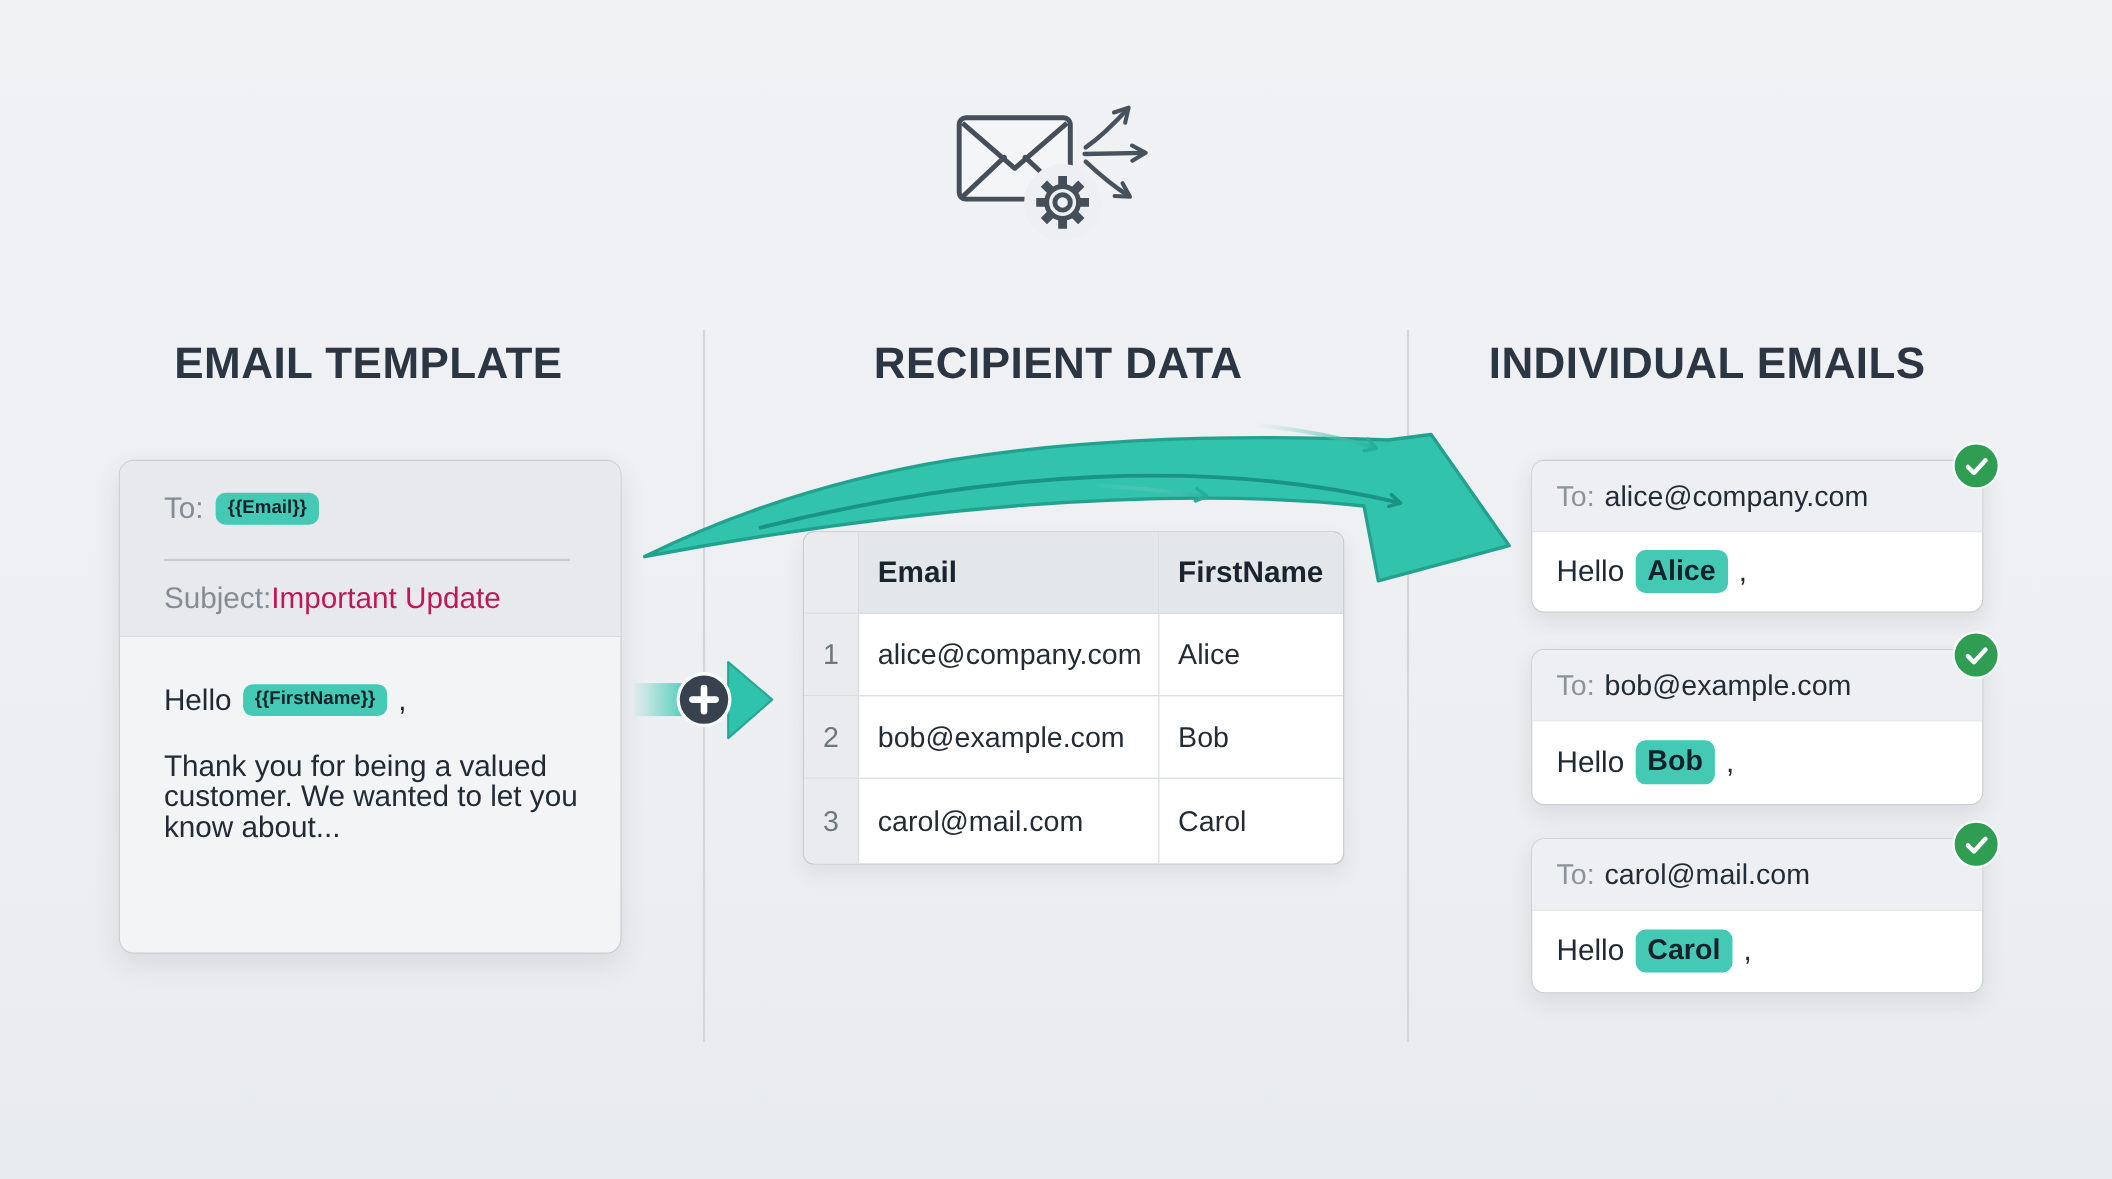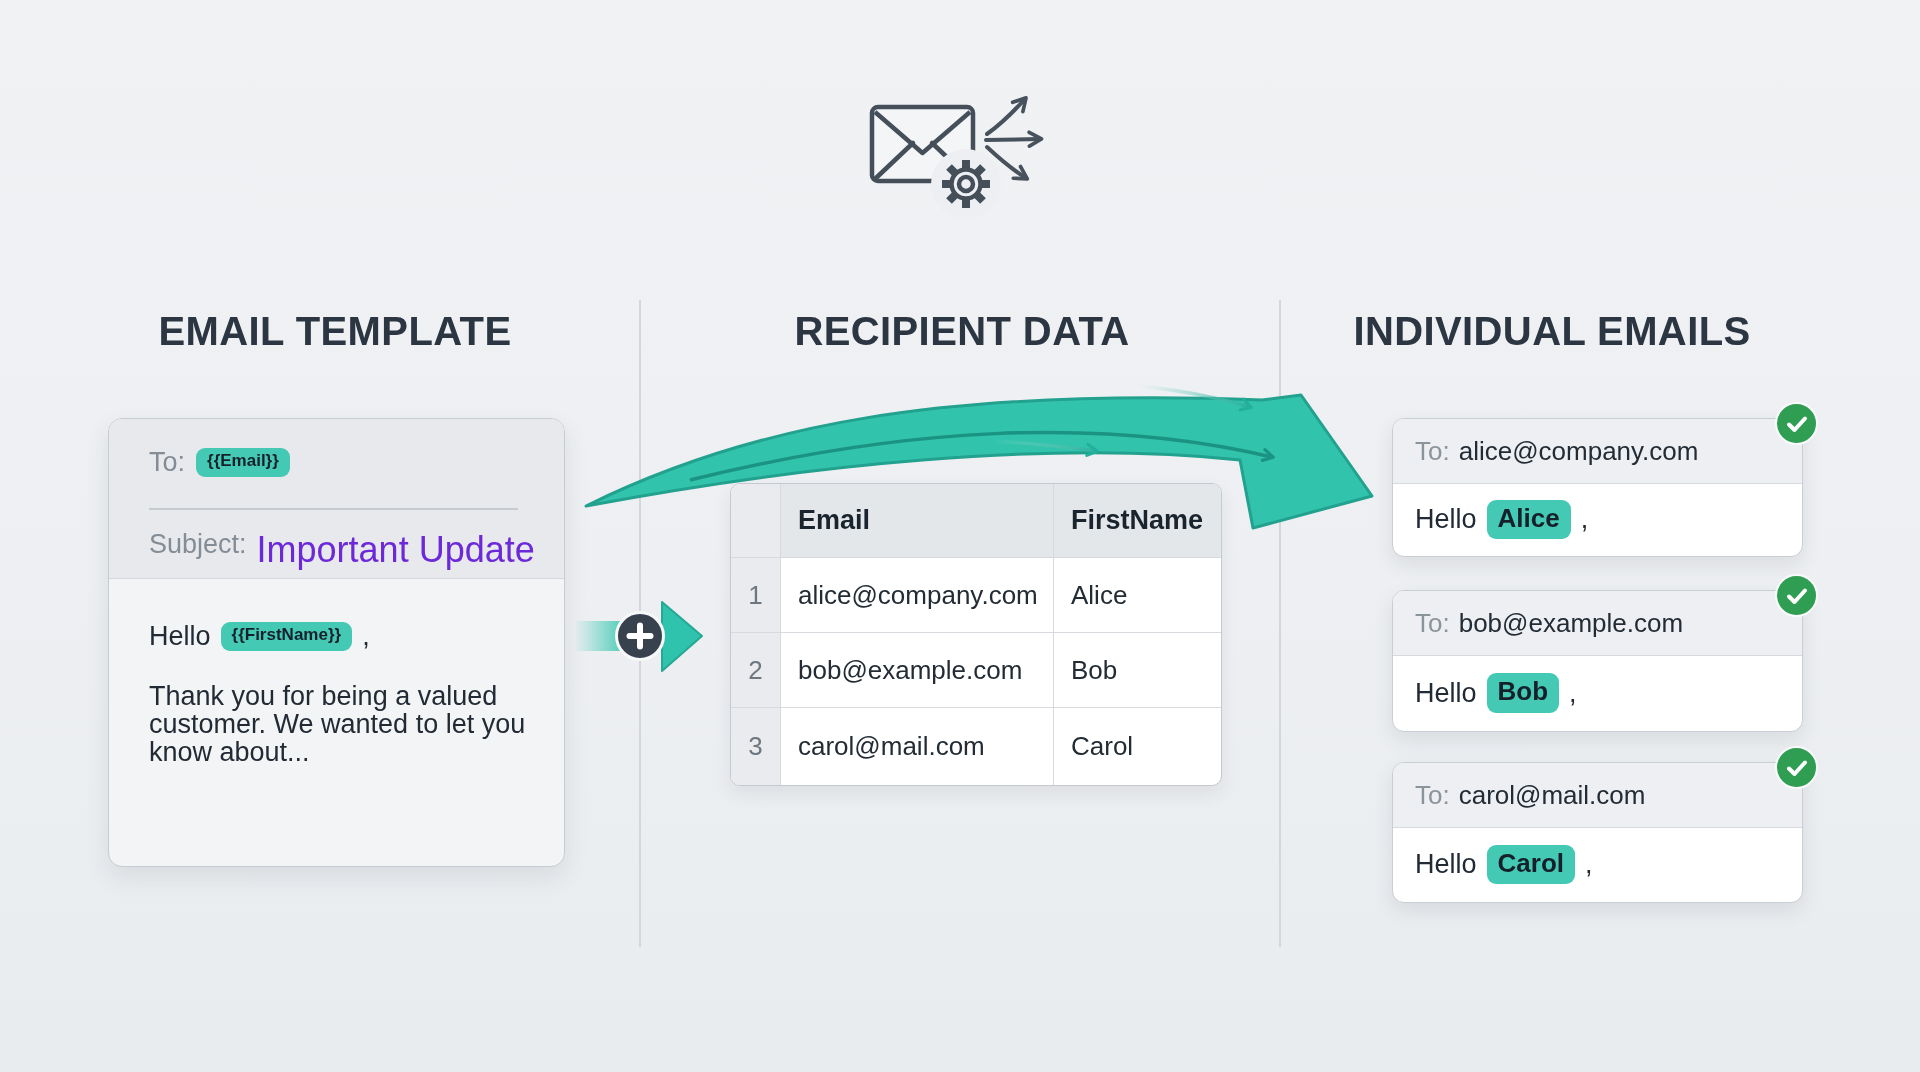--- a/index.html
+++ b/index.html
@@ -23,22 +23,22 @@
     position:absolute; left:0; right:0; top:0; height:160px;
     background:#e7e9ec; border-bottom:1px solid #d4d8dc; border-radius:12.5px 12.5px 0 0;
   }
   .to-row{ position:absolute; left:40px; top:28px; display:flex; align-items:center; gap:11px; }
   .field-label{ font-size:27px; color:#848d95; }
   .chip{
     background:#44c9b4; color:#16202a; font-weight:bold; font-size:17px;
     padding:3px 11px 5px; border-radius:9px; line-height:1.2; white-space:nowrap;
   }
   .tpl-hr{ position:absolute; left:40px; right:46px; top:89px; height:1.5px; background:#c6cbd0; }
-  .subject-row{ position:absolute; left:40px; top:110px; display:flex; gap:10px; }
-  .field-value{ font-size:36px; color:#6d28d9; }
+  .subject-row{ position:absolute; left:40px; top:110px; display:flex; align-items:center; }
+  .field-value{ font-size:27px; color:#be185d; }
   .tpl-body{ position:absolute; left:0; right:0; top:160px; bottom:0; padding:42px 40px 0; }
   .greeting{ display:flex; align-items:center; gap:10px; font-size:27px; color:#222b35; }
   .para{ margin-top:30px; width:384px; font-size:27px; line-height:28px; color:#222b35; }
   
   .rec-table{
     position:absolute; left:730px; top:483px; width:492px; height:303px;
     background:#ffffff; border:1.5px solid #c5cad0; border-radius:10px; overflow:hidden;
     box-shadow:0 8px 18px rgba(45,55,70,.08);
     display:grid; grid-template-columns:50px 273px 1fr;
     grid-template-rows:74px 75px 75px 1fr;

